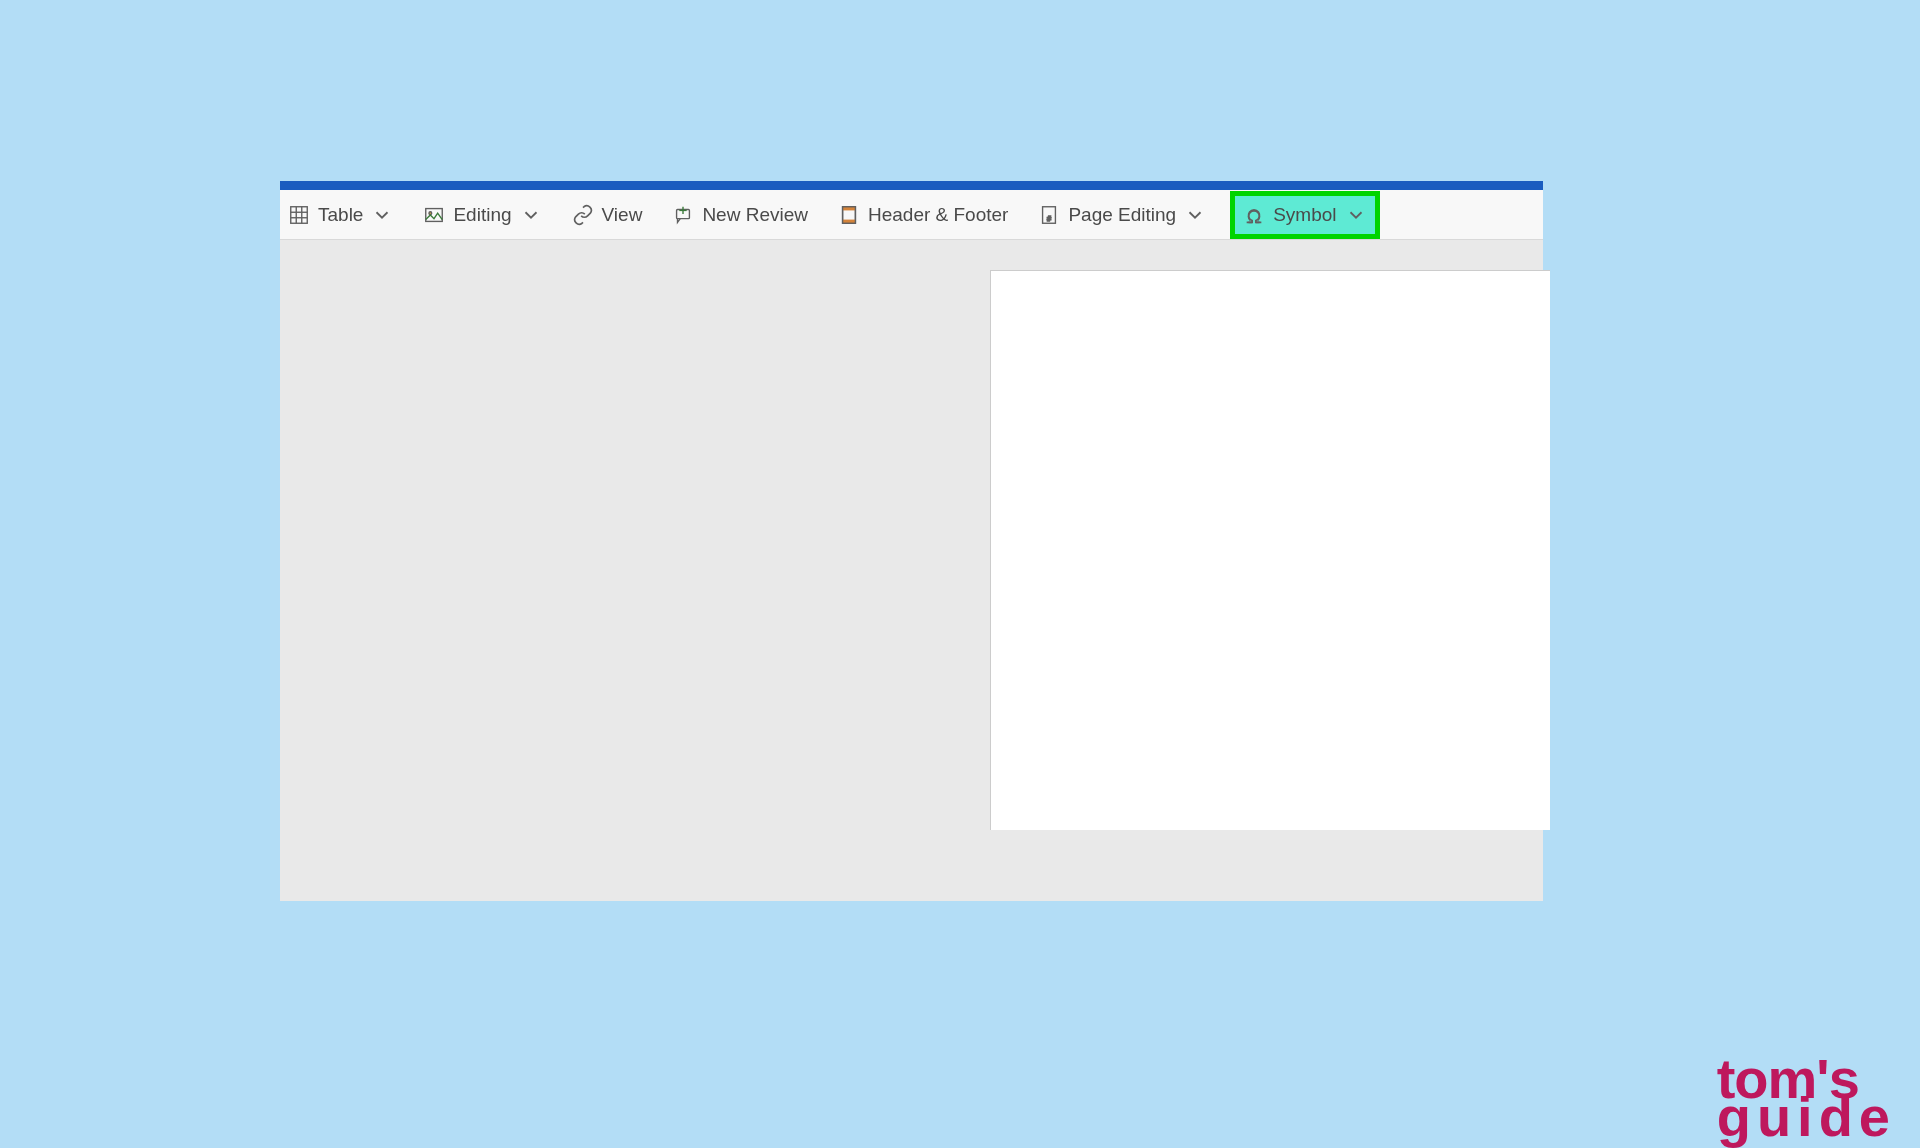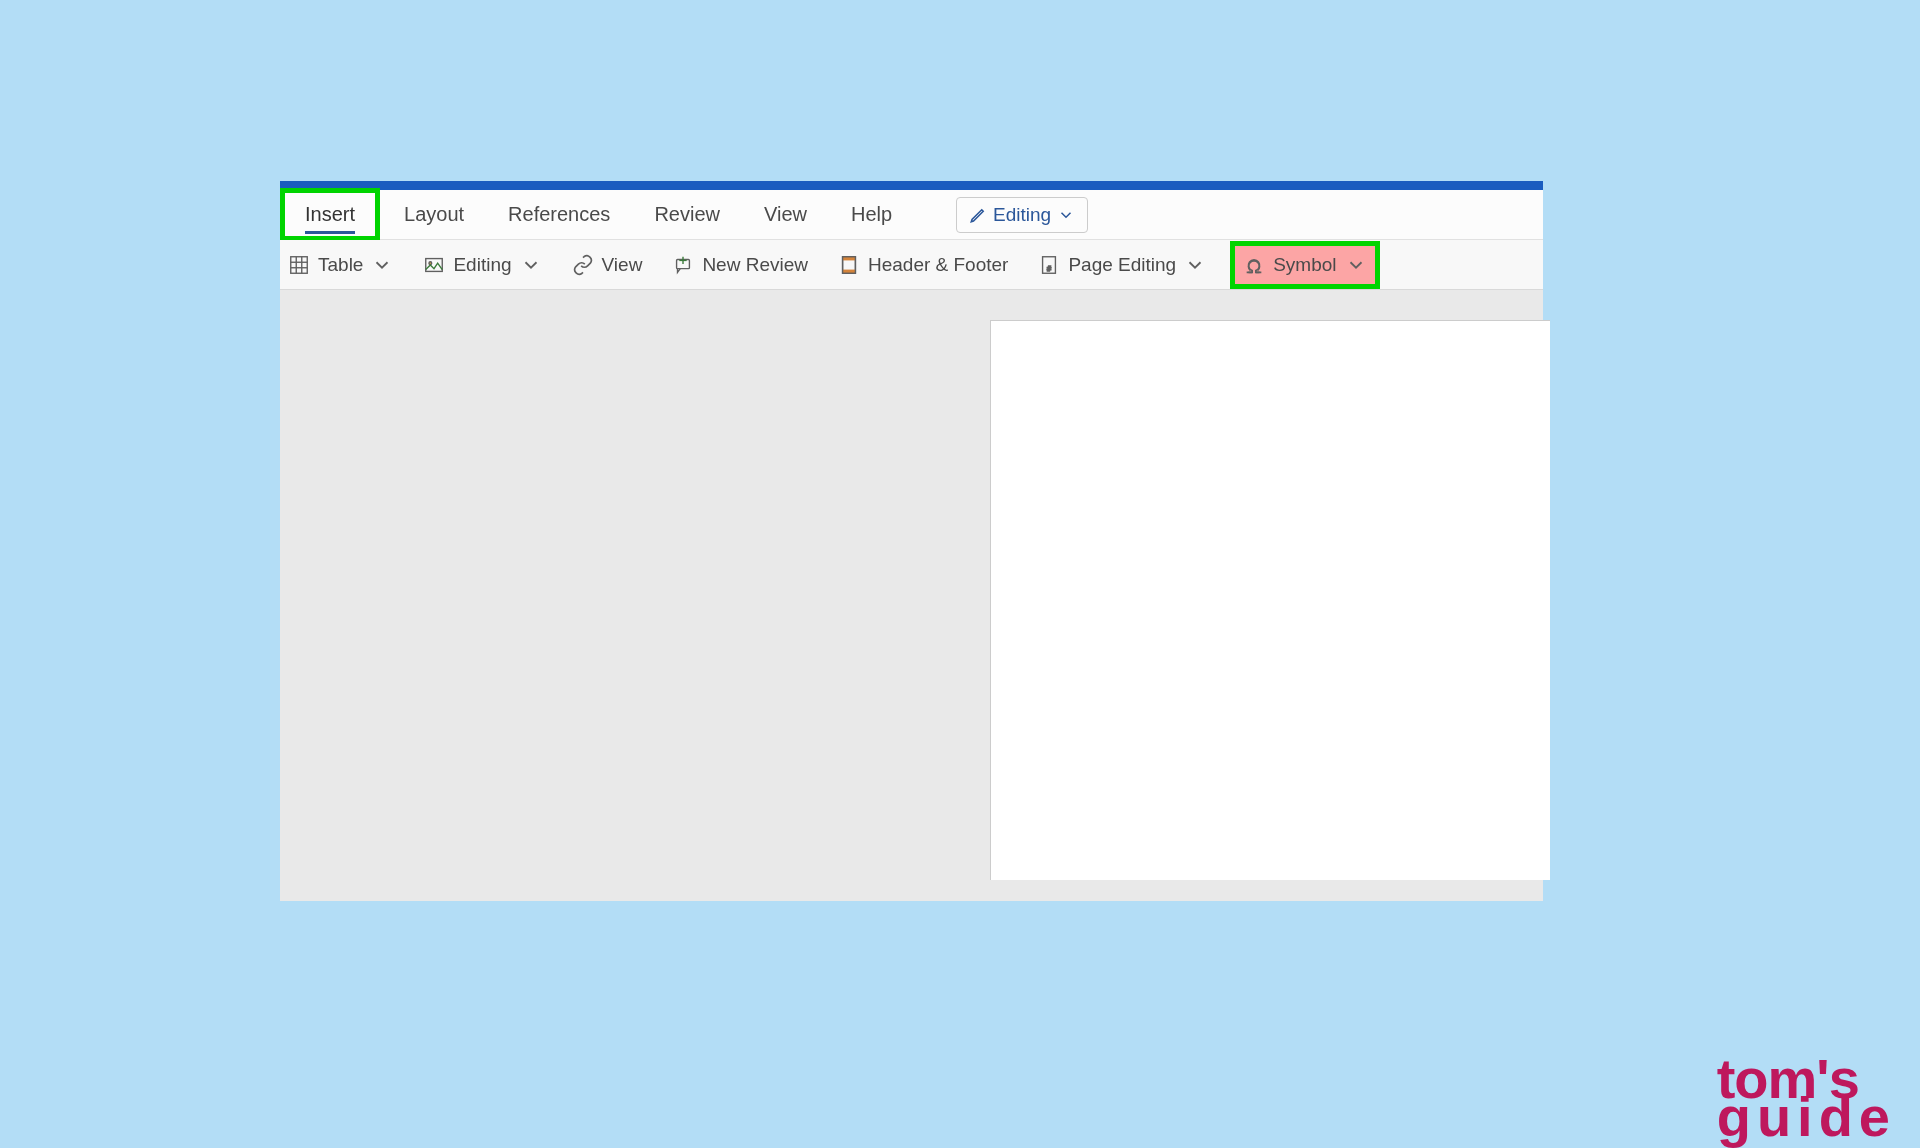--- a/index.html
+++ b/index.html
@@ -135,48 +135,29 @@
     .chevron-icon {
       width: 12px;
       height: 12px;
     }
     .symbol-highlight {
       border: 5px solid #00d400;
       padding: 8px 8px;
       display: flex;
       align-items: center;
       gap: 8px;
-      background-color: #fca5a5;
+      background-color: #5eead4;
     }
   </style>
 </head>
 <body>
 
 <div class="app-window">
   <div class="title-bar"></div>
 
-  <div class="tabs-row">
-    <div class="highlight-box-insert">
-      <div class="tab active">Insert</div>
-    </div>
-    <div class="tab">Layout</div>
-    <div class="tab">References</div>
-    <div class="tab">Review</div>
-    <div class="tab">View</div>
-    <div class="tab">Help</div>
-    <div class="editing-btn">
-      <svg viewBox="0 0 24 24" fill="none" stroke="#2b579a" stroke-width="2">
-        <path d="M3 21l3-1 13-13-2-2L4 18l-1 3z"></path>
-      </svg>
-      <span>Editing</span>
-      <svg class="chevron-icon" viewBox="0 0 24 24" fill="none" stroke="#2b579a" stroke-width="2">
-        <path d="M6 9l6 6 6-6"></path>
-      </svg>
-    </div>
-  </div>
 
   <div class="toolbar">
     <div class="tool-btn">
       <svg viewBox="0 0 24 24" fill="none" stroke="#606060" stroke-width="1.5">
         <rect x="3" y="3" width="18" height="18"></rect>
         <line x1="3" y1="9" x2="21" y2="9"></line>
         <line x1="3" y1="15" x2="21" y2="15"></line>
         <line x1="9" y1="3" x2="9" y2="21"></line>
         <line x1="15" y1="3" x2="15" y2="21"></line>
       </svg>

